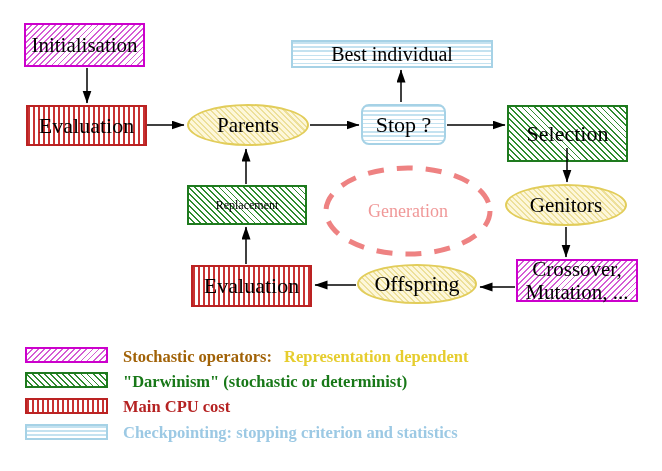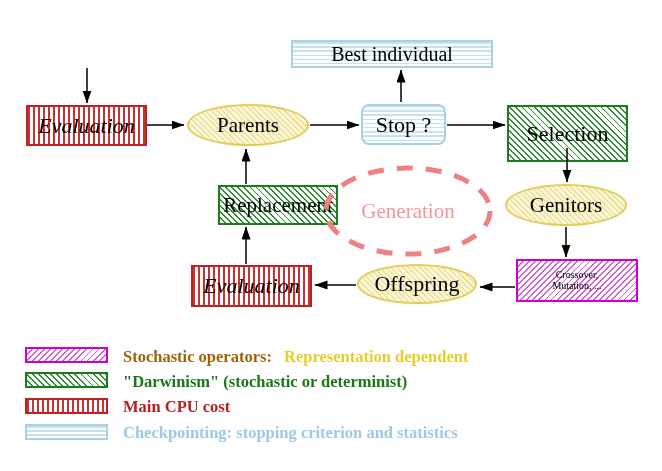--- a/index.html
+++ b/index.html
@@ -18,59 +18,61 @@
   }
   
   .hatch-green{
     border:2px solid #1e7a1e;
     background:repeating-linear-gradient(45deg,#ffffff 0px,#ffffff 3px,#2f8b2f 3px,#2f8b2f 4.3px);
   }
   
   .stripe-red{
     border:2px solid #bb2222;
     background:repeating-linear-gradient(90deg,#c83232 0px,#c83232 1.7px,#ffffff 1.7px,#ffffff 5px);
-    font-style:italic;
   }
   
   .stripe-cyan{
     border:2px solid #a6d2e6;
     background:repeating-linear-gradient(180deg,#c4e2f0 0px,#c4e2f0 1.5px,#ffffff 1.5px,#ffffff 4.2px);
   }
   
   .ellipse-yellow{
     border:2px solid #e2cd5a;border-radius:50%;
     background:repeating-linear-gradient(45deg,#fdf7da 0px,#fdf7da 2.5px,#ede09a 2.5px,#ede09a 4px);
   }
   .fs21{font-size:21px;}
   .fs20{font-size:20px;}
   .fs22{font-size:22px;}
-  .fs16{font-size:21px;margin-left:31px;}
-  .fs15{font-size:10px;font-family:Liberation Serif, serif;}
+  .fs16{font-size:12px;}
+  .fs15{font-size:21px;font-family:Liberation Serif, serif;}
   #generation-label{
     position:absolute;left:323px;top:166px;width:170px;height:90px;
     display:flex;align-items:center;justify-content:center;
-    color:#f09898;font-size:21px;
+    color:#f09898;font-size:18px;
   }
   #arrow-layer{position:absolute;left:0;top:0;width:662px;height:471px;pointer-events:none;}
   
   .swatch{position:absolute;left:25px;width:83px;height:16px;box-sizing:border-box;}
   .legend-text{
     position:absolute;left:123px;font-size:16.5px;font-weight:bold;white-space:nowrap;
   }
   .lg-magenta{color:#a16207;}
   .lg-yellow{color:#e6cd2e;}
   .lg-green{color:#187818;}
   .lg-red{color:#b52222;}
   .lg-cyan{color:#9cc9e4;}
 </style>
 </head>
 <body>
 
 <div id="stage">
 
+  <div class="node hatch-magenta fs21" style="left:24px;top:23px;width:121px;height:44px;">
+    <span>Initialisation</span>
+  </div>
 
   <div class="node stripe-red fs22" style="left:26px;top:105px;width:121px;height:41px;">
     <span>Evaluation</span>
   </div>
 
   <div class="node stripe-cyan fs20" style="left:291px;top:40px;width:202px;height:28px;">
     <span>Best individual</span>
   </div>
 
   <div class="node ellipse-yellow fs21" style="left:187px;top:104px;width:122px;height:42px;">

